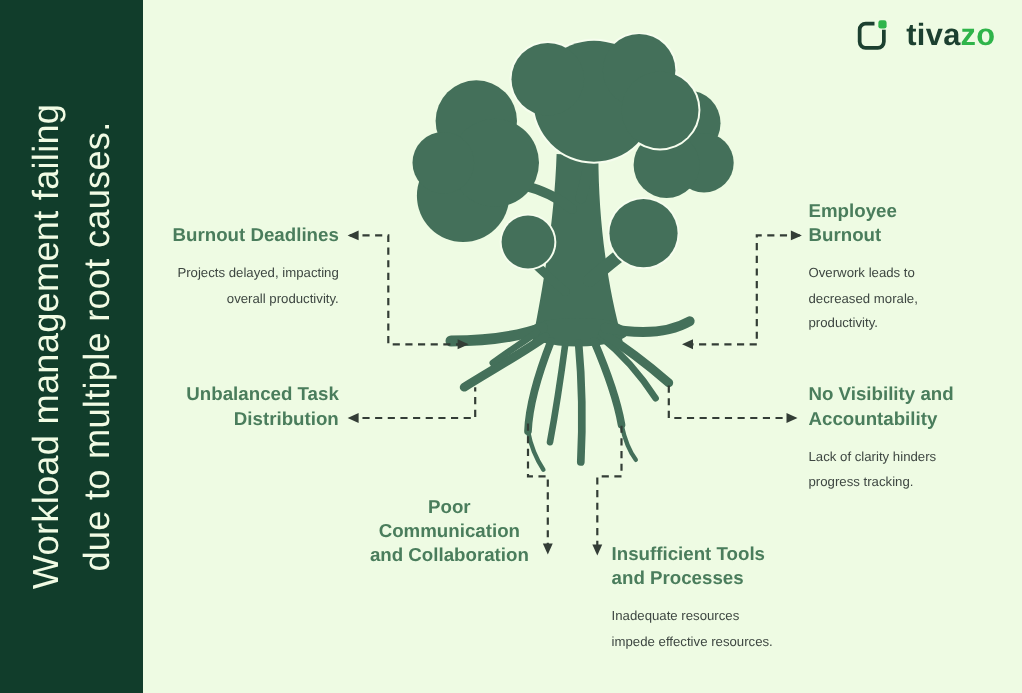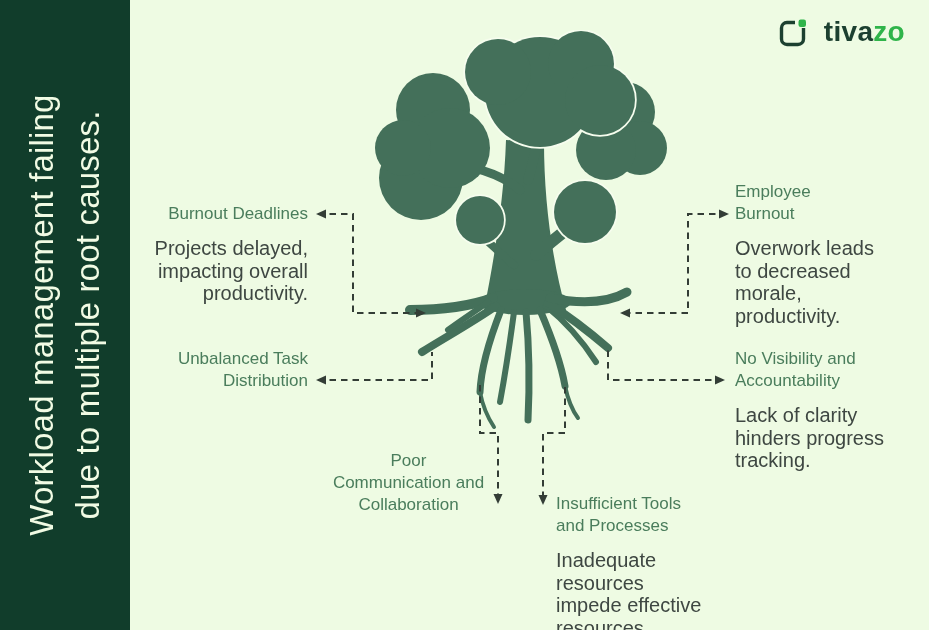--- a/index.html
+++ b/index.html
@@ -22,29 +22,29 @@
     text-align:center;
   }
   .sidebar-rotate span {
     display:block; color:#f1fbe4; font-size:33px; line-height:46px; font-weight:400;
     letter-spacing:0.2px;
   }
 
   
   .logo {
     position:absolute; top:16px; right:24px;
-    display:flex; align-items:flex-end; gap:15px;
+    display:flex; align-items:flex-start; gap:15px;
   }
   .logo-text { font-size:28px; font-weight:700; color:#1c4030; letter-spacing:0.3px; }
   .logo-text .accent { color:#2fb44a; }
 
   
   .cause { position:absolute; }
-  .cause .title { font-size:17px; font-weight:400; line-height:22px; color:#4a7d5c; }
-  .cause .desc  { margin-top:12px; font-size:20px; line-height:22.5px; color:#3e4742; }
+  .cause .title { font-size:17px; font-weight:700; line-height:22px; color:#4a7d5c; }
+  .cause .desc  { margin-top:12px; font-size:12px; line-height:22.5px; color:#3e4742; }
   .align-right { text-align:right; }
   .align-right .desc { margin-left:auto; }
 
   #cause-missed       { left:140px; top:203px; width:168px; }
   #cause-burnout      { left:735px; top:181px; width:150px; }
   #cause-burnout .title { width:110px; }
   #cause-unbalanced   { left:140px; top:348px; width:168px; }
   #cause-unbalanced .desc { width:130px; }
   #cause-novis        { left:735px; top:348px; width:150px; }
   #cause-poor         { left:330px; top:450px; width:157px;text-align:center; }

